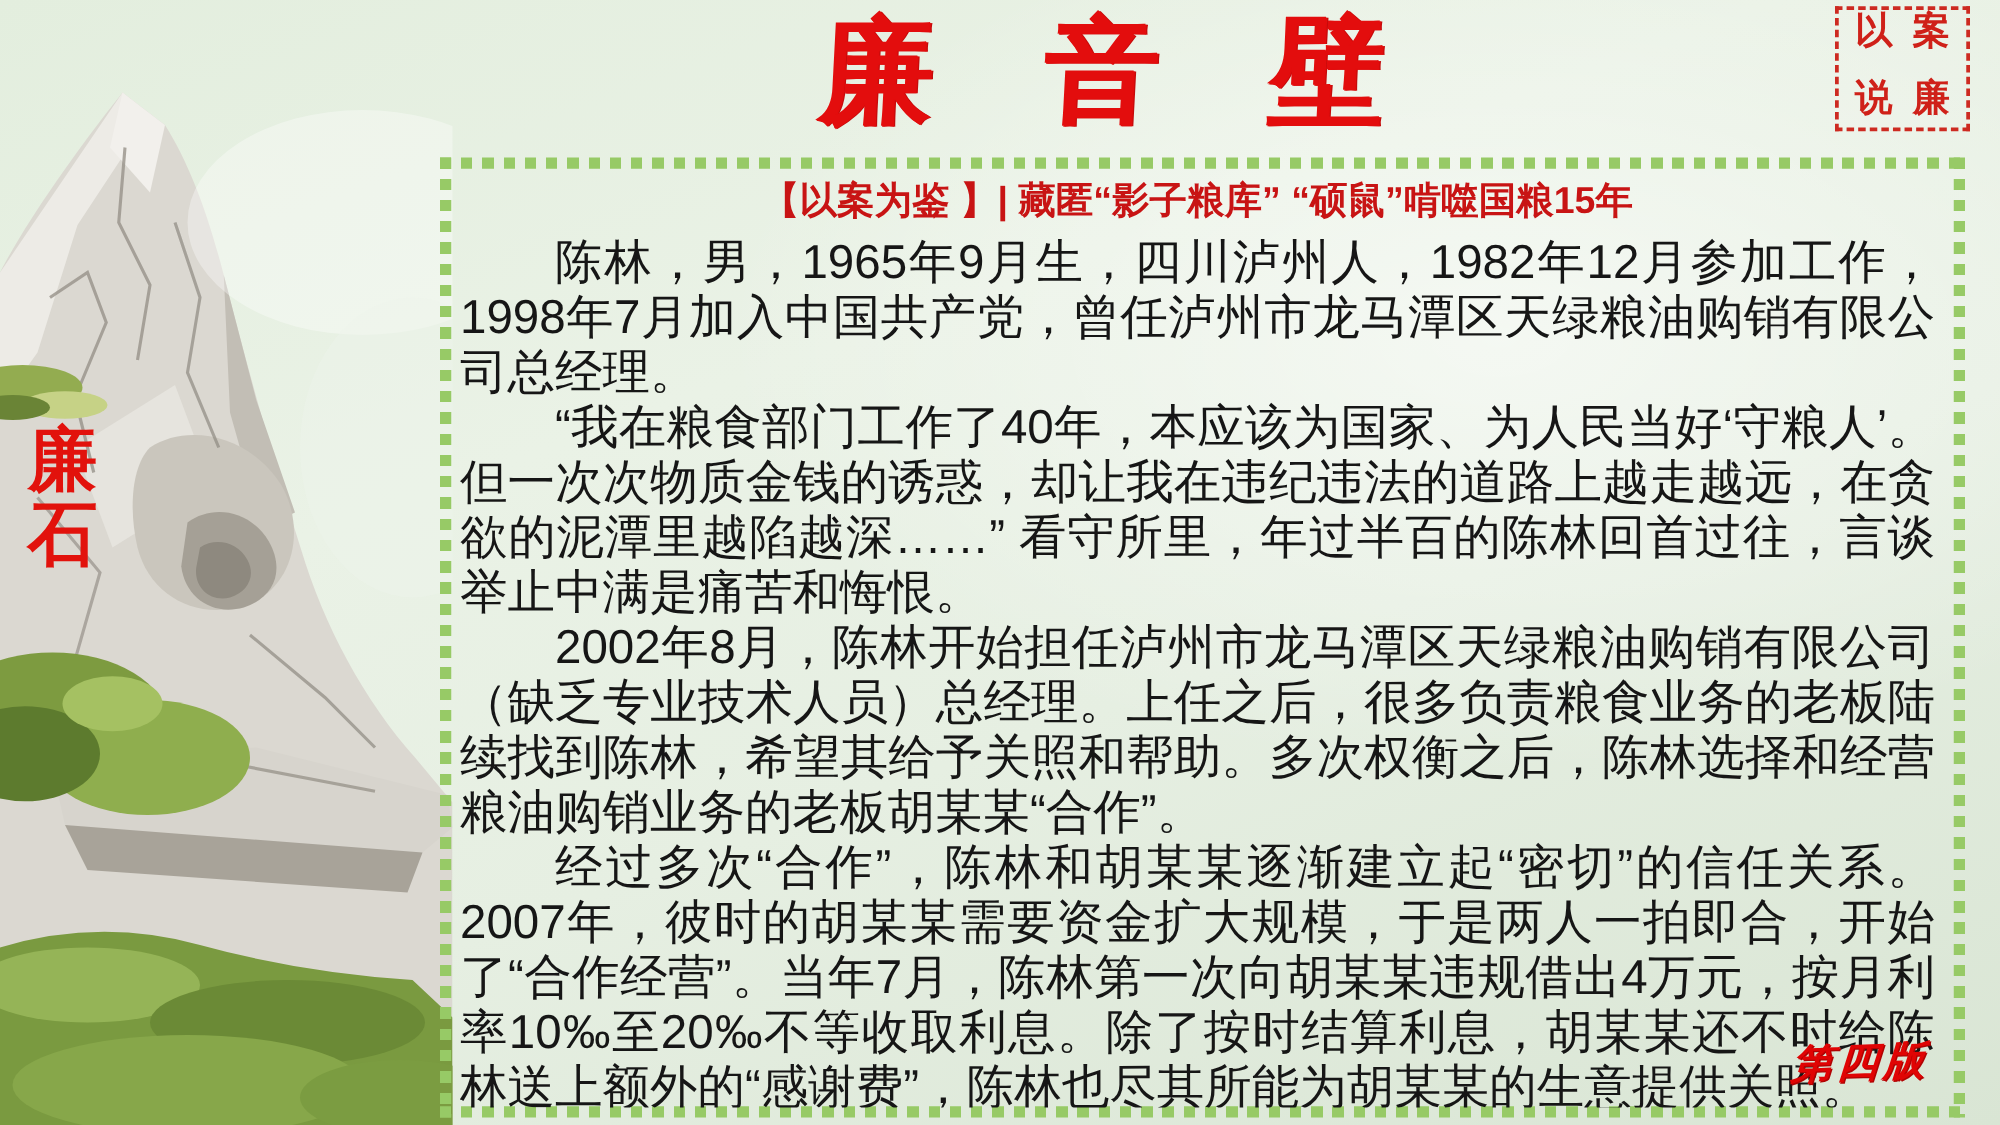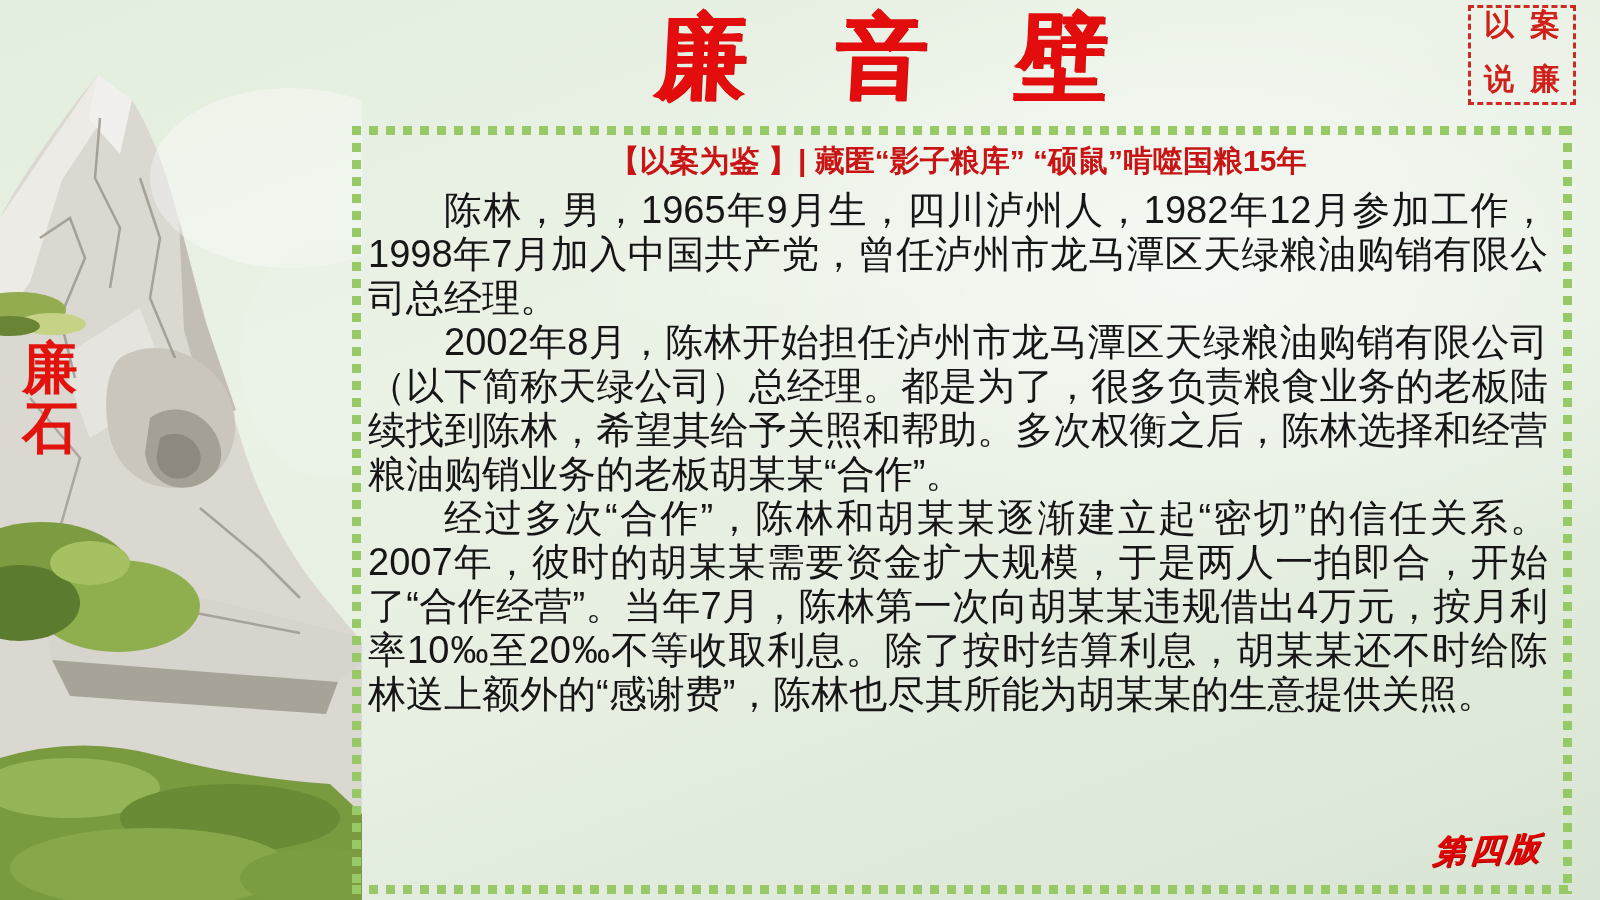--- a/index.html
+++ b/index.html
@@ -143,19 +143,20 @@
   <div class="frame">
     <div class="edge h top"></div>
     <div class="edge h bottom"></div>
     <div class="edge v left"></div>
     <div class="edge v right"></div>
   </div>
 
   <div class="article">
     <h2 class="headline">【以案为鉴 】| 藏匿“影子粮库” “硕鼠”啃噬国粮15年</h2>
     <p>陈林，男，1965年9月生，四川泸州人，1982年12月参加工作，1998年7月加入中国共产党，曾任泸州市龙马潭区天绿粮油购销有限公司总经理。</p>
-    <p>2002年8月，陈林开始担任泸州市龙马潭区天绿粮油购销有限公司（以下简称天绿公司）总经理。都是为了，很多负责粮食业务的老板陆续找到陈林，希望其给予关照和帮助。多次权衡之后，陈林选择和经营粮油购销业务的老板胡某某“合作”。</p>
+    <p>“我在粮食部门工作了40年，本应该为国家、为人民当好‘守粮人’。但一次次物质金钱的诱惑，却让我在违纪违法的道路上越走越远，在贪欲的泥潭里越陷越深……” 看守所里，年过半百的陈林回首过往，言谈举止中满是痛苦和悔恨。</p>
+    <p>2002年8月，陈林开始担任泸州市龙马潭区天绿粮油购销有限公司（缺乏专业技术人员）总经理。上任之后，很多负责粮食业务的老板陆续找到陈林，希望其给予关照和帮助。多次权衡之后，陈林选择和经营粮油购销业务的老板胡某某“合作”。</p>
     <p>经过多次“合作”，陈林和胡某某逐渐建立起“密切”的信任关系。2007年，彼时的胡某某需要资金扩大规模，于是两人一拍即合，开始了“合作经营”。当年7月，陈林第一次向胡某某违规借出4万元，按月利率10‰至20‰不等收取利息。除了按时结算利息，胡某某还不时给陈林送上额外的“感谢费”，陈林也尽其所能为胡某某的生意提供关照。</p>
   </div>
 
   <div class="edition">第四版</div>
 
 </div>
 
 </body></html>

